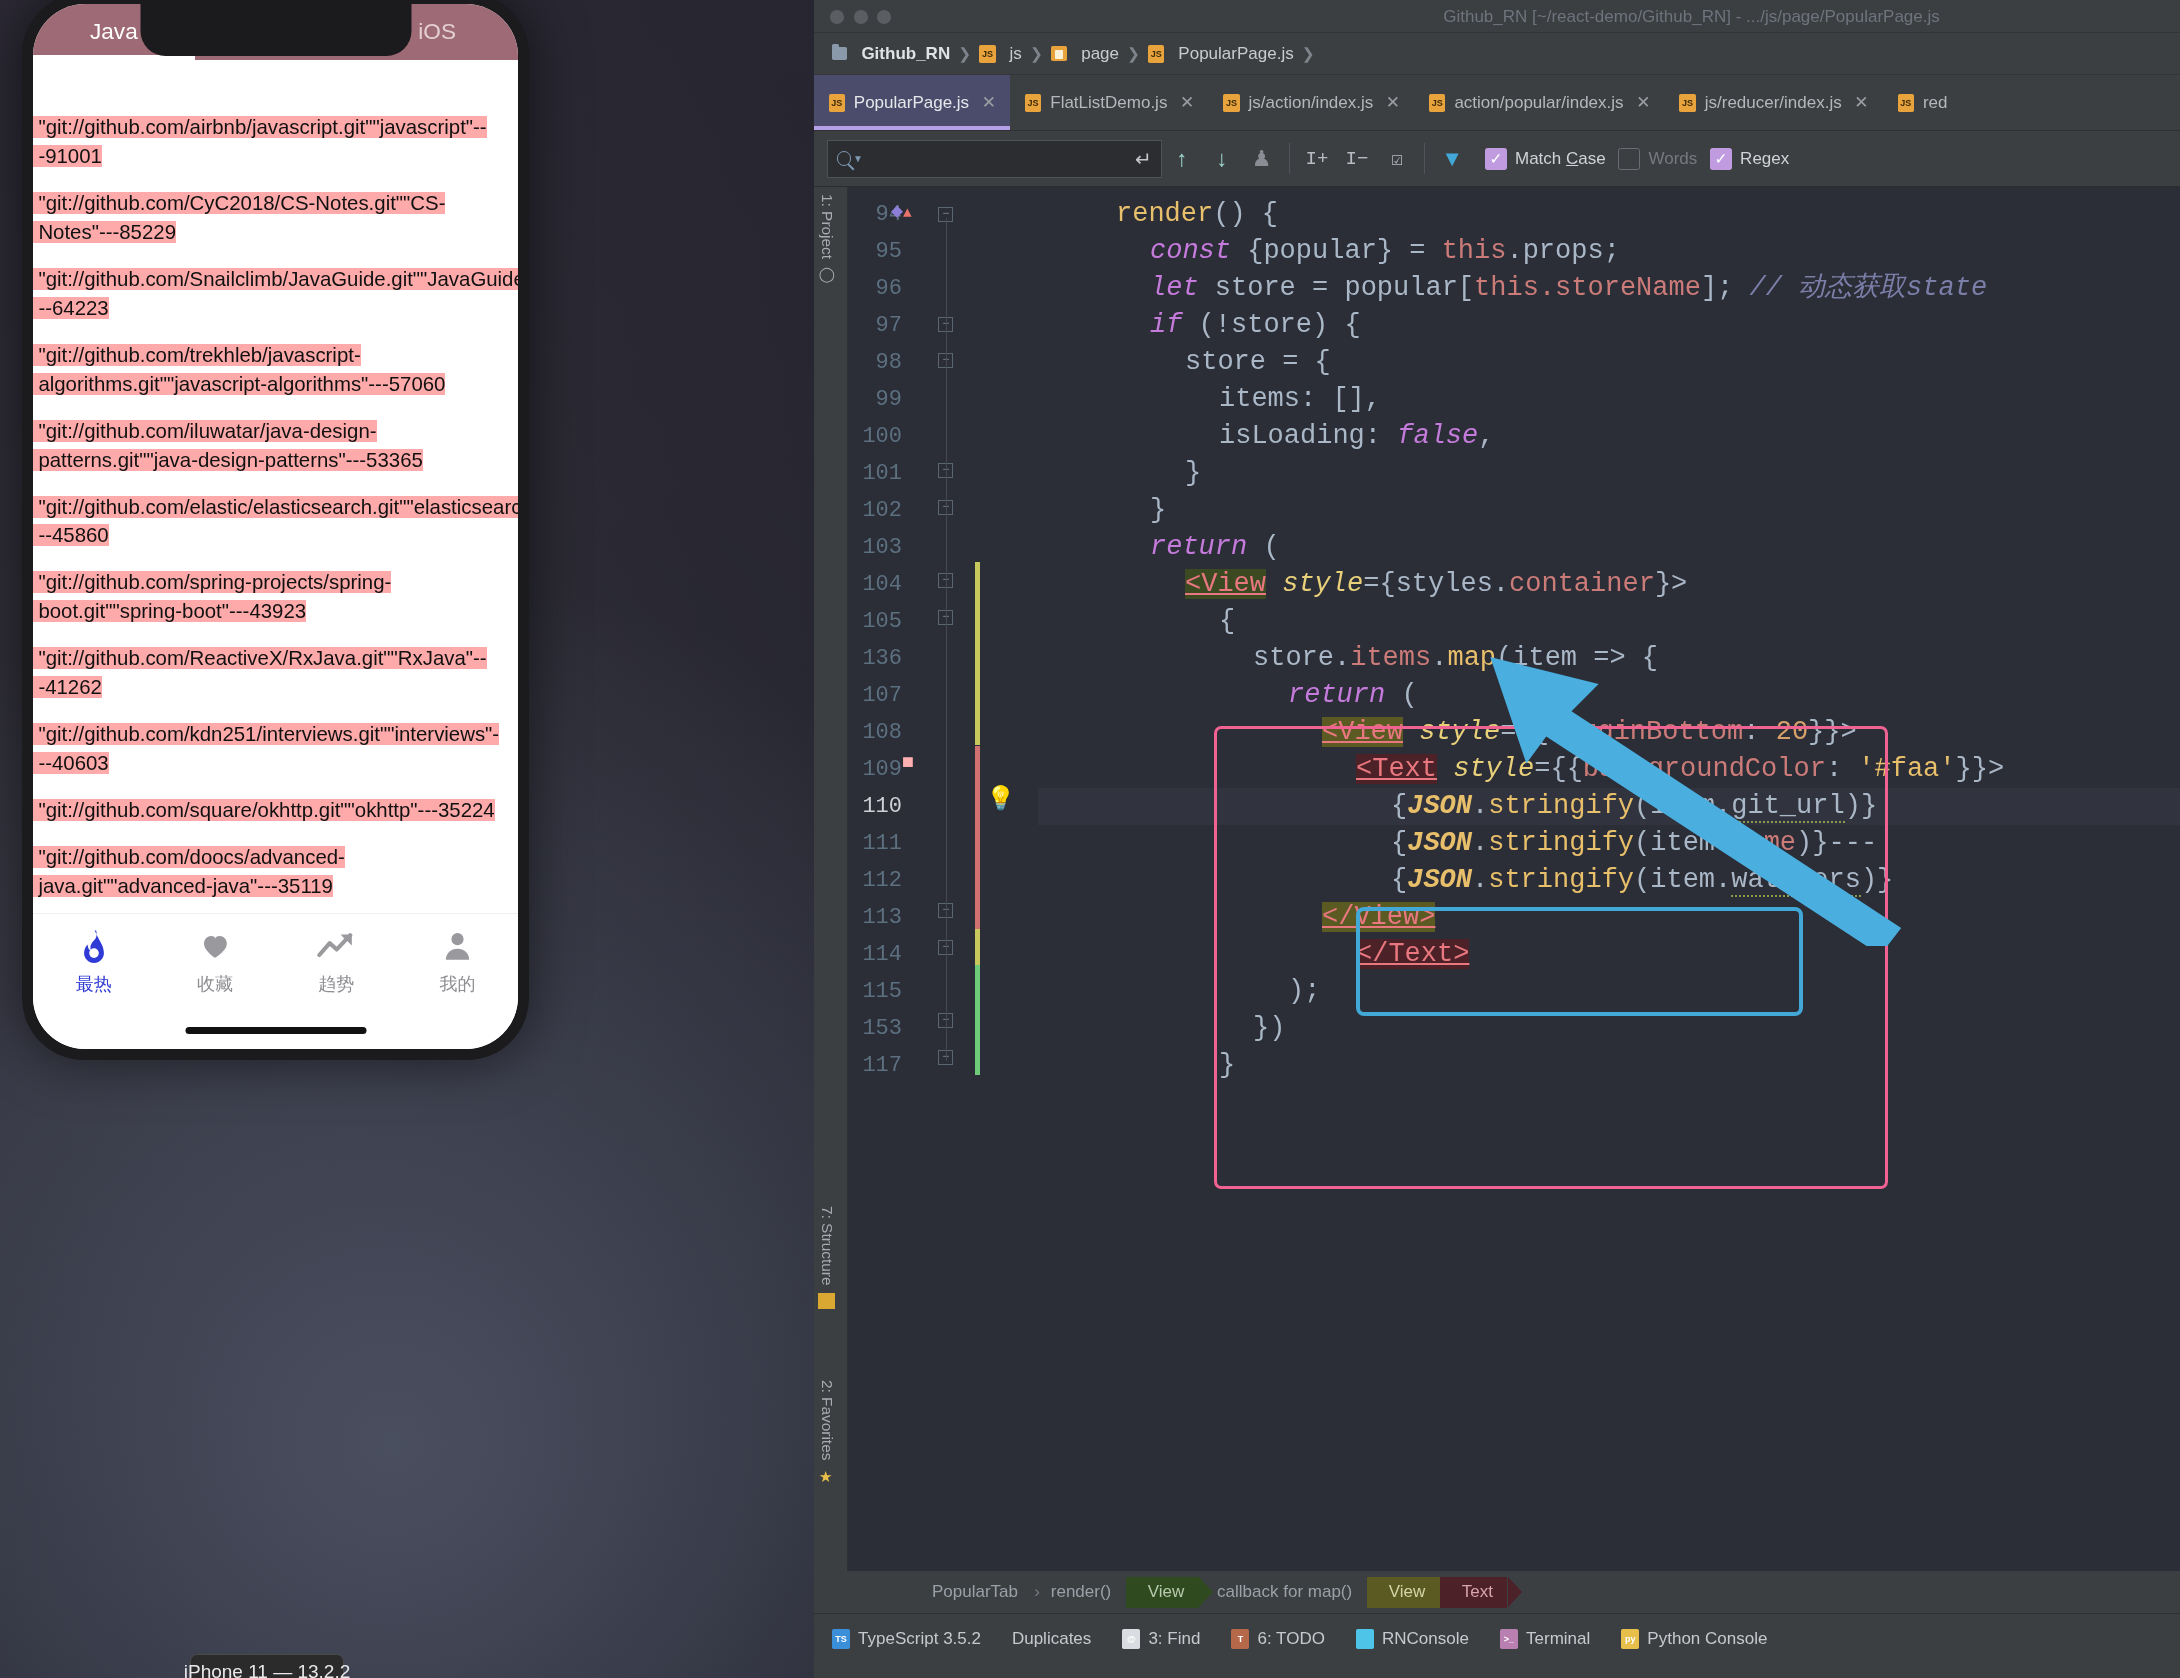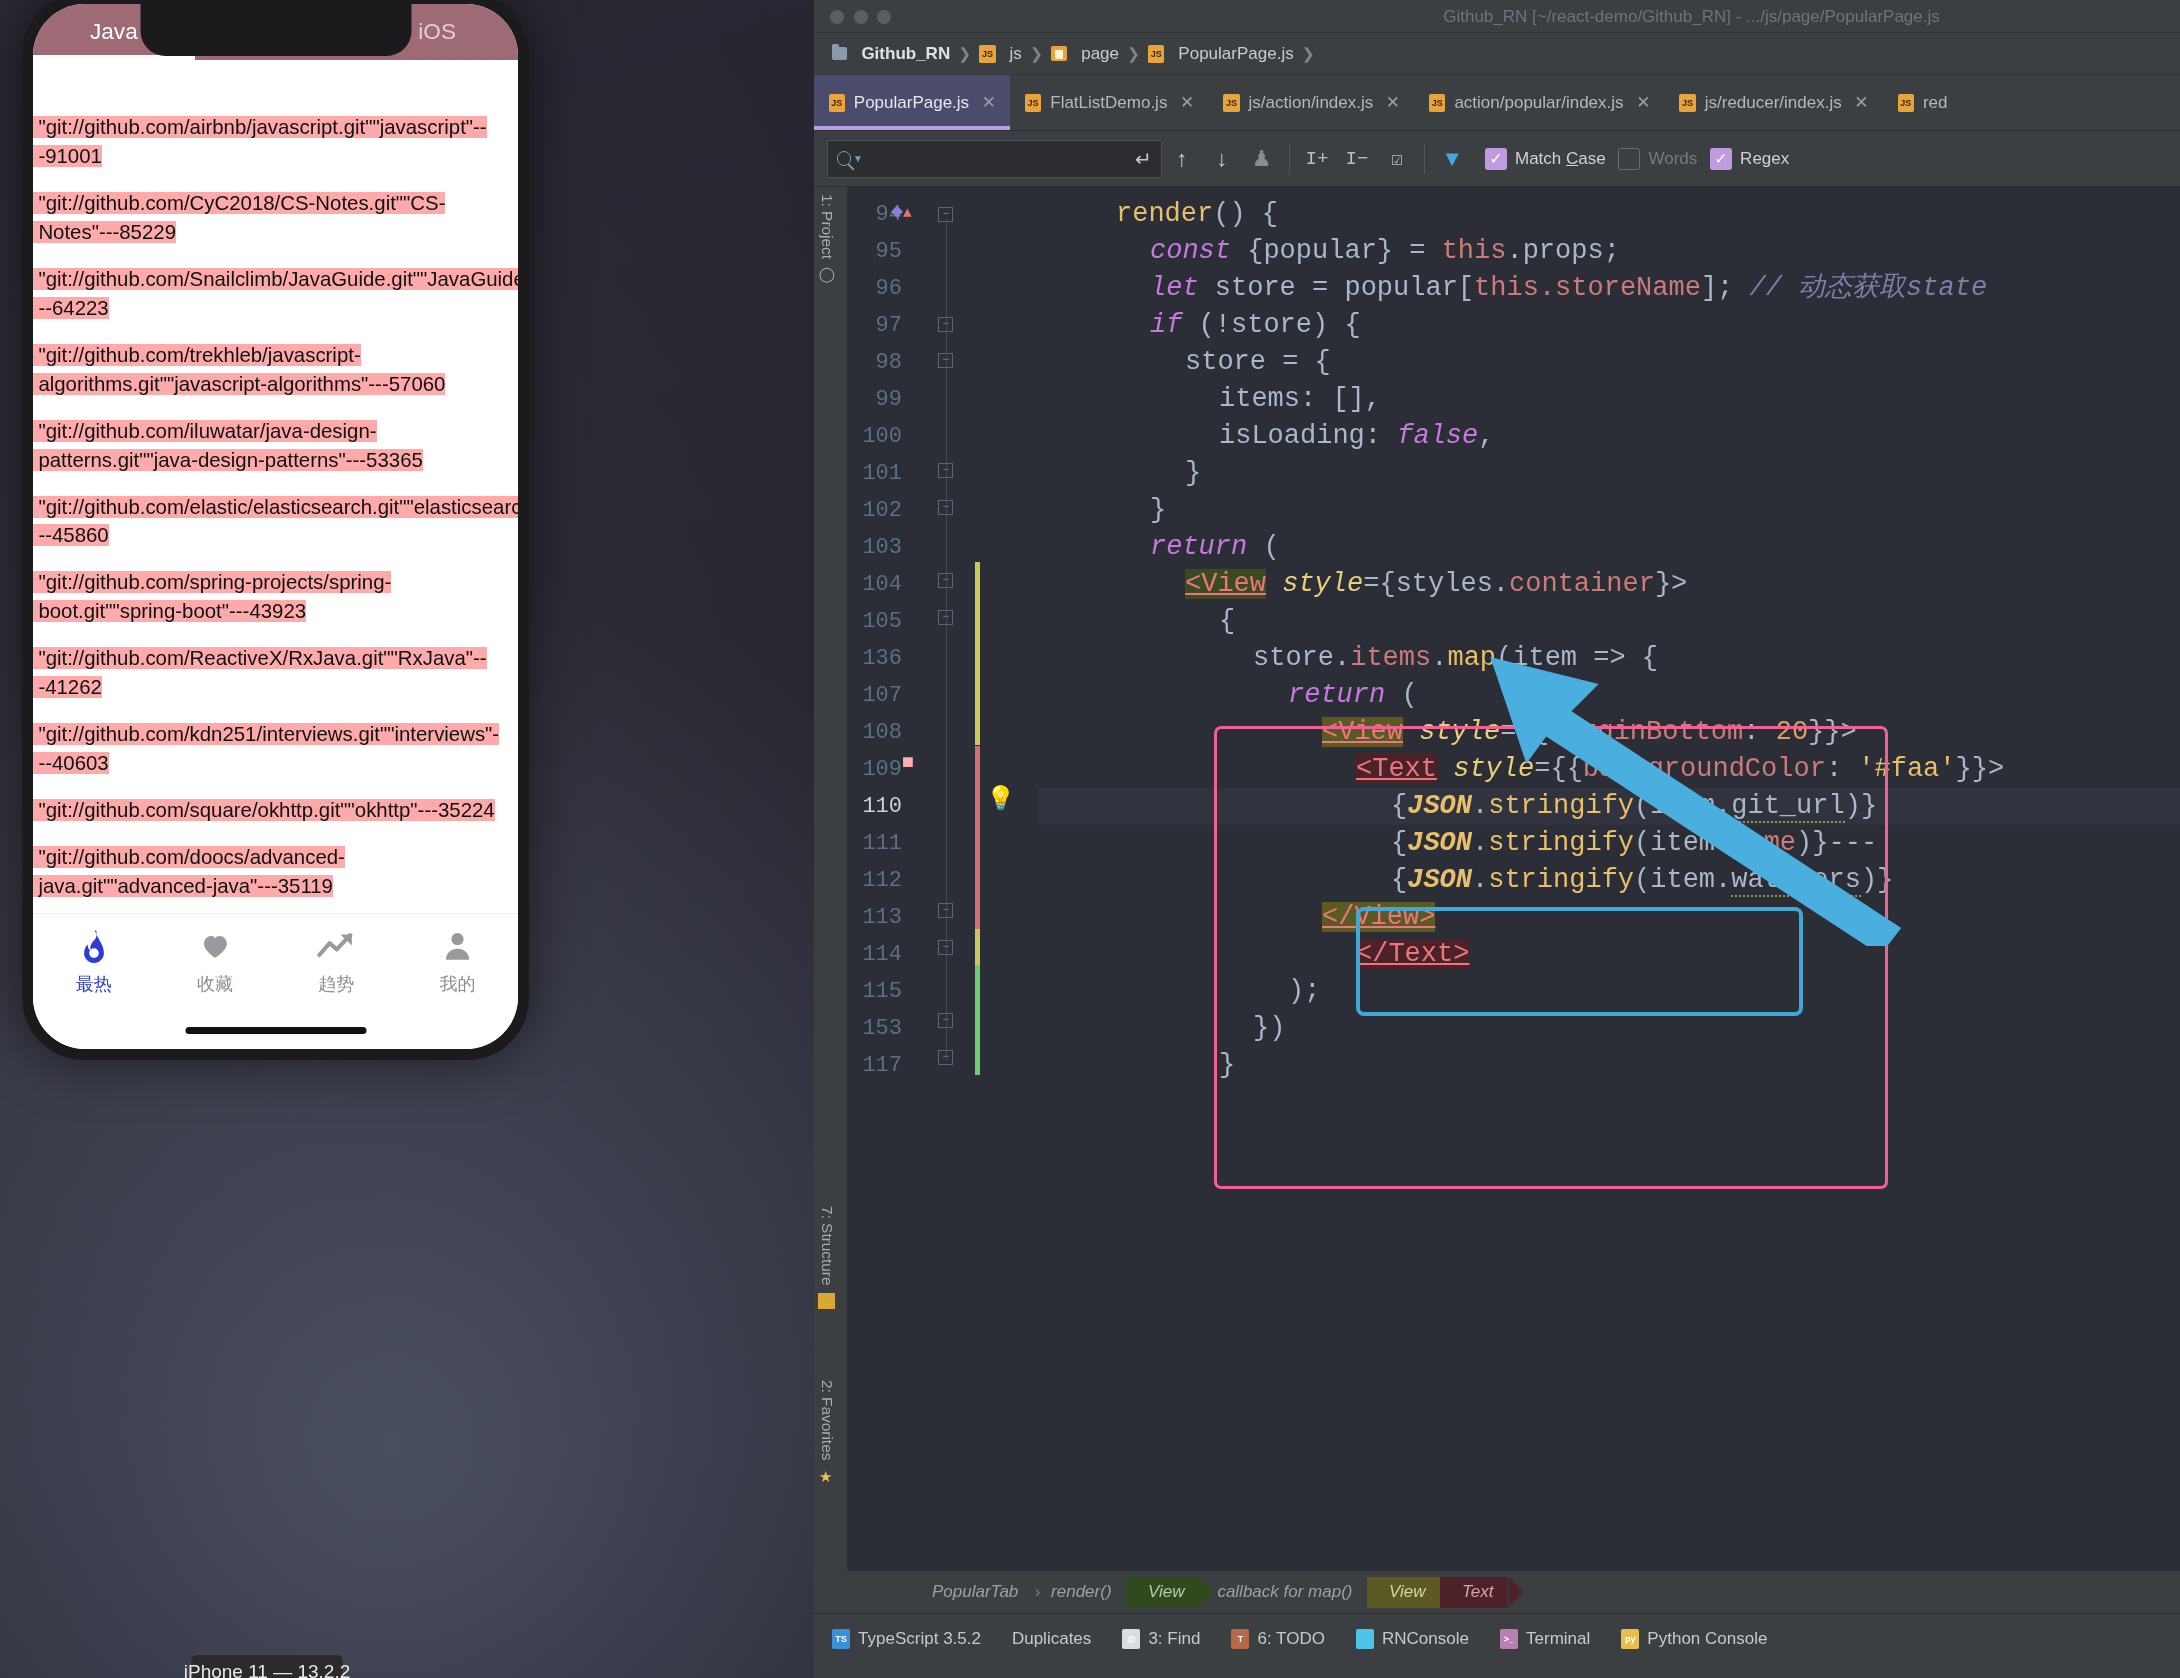--- a/index.html
+++ b/index.html
@@ -197,21 +197,21 @@
   }
 
   
   #arrow-svg { position: absolute; left: 452px; top: 470px; width: 434px; height: 289px; pointer-events: none; }
 
   
   #nav-crumb {
     height: 42px; background: #3c3f41; display: flex; align-items: center;
     padding-left: 109px; font-size: 17px; color: #9aa0a8;
   }
-  .ncrumb { padding: 0 14.5px 0 22px; height: 31px; display: flex; align-items: center; position: relative; font-style: italic; }
+  .ncrumb { padding: 0 14.5px 0 22px; height: 31px; display: flex; align-items: center; position: relative; }
   .ncrumb.plain { color: #9aa0a8; padding-left: 9px; }
   .nsep { color: #787d85; margin: 0 1.8px; }
   .ncrumb.greenbg { background: #2f4a1f; color: #b7c9ae; }
   .ncrumb.olivebg { background: #5a5a22; color: #d4d4a8; }
   .ncrumb.redbg   { background: #4c2127; color: #d9a5ab; }
   .ncrumb.chev::after {
     content: ""; position: absolute; right: -14.5px; top: 0; width: 0; height: 0;
     border-left: 14.5px solid currentColor; border-top: 15.4px solid transparent;
     border-bottom: 15.4px solid transparent; opacity: 1;
   }

